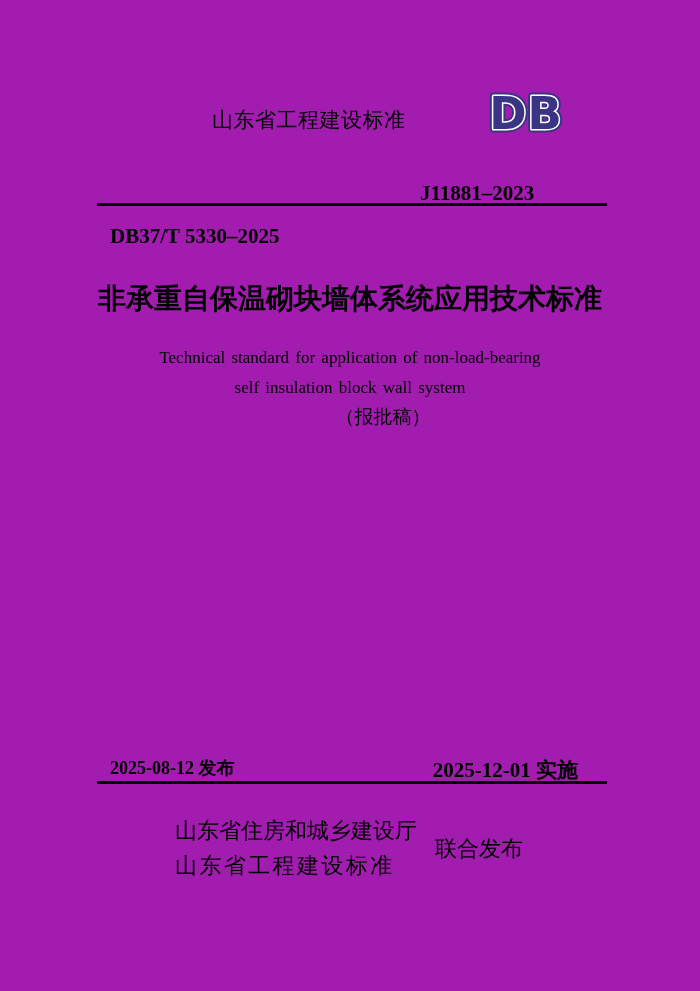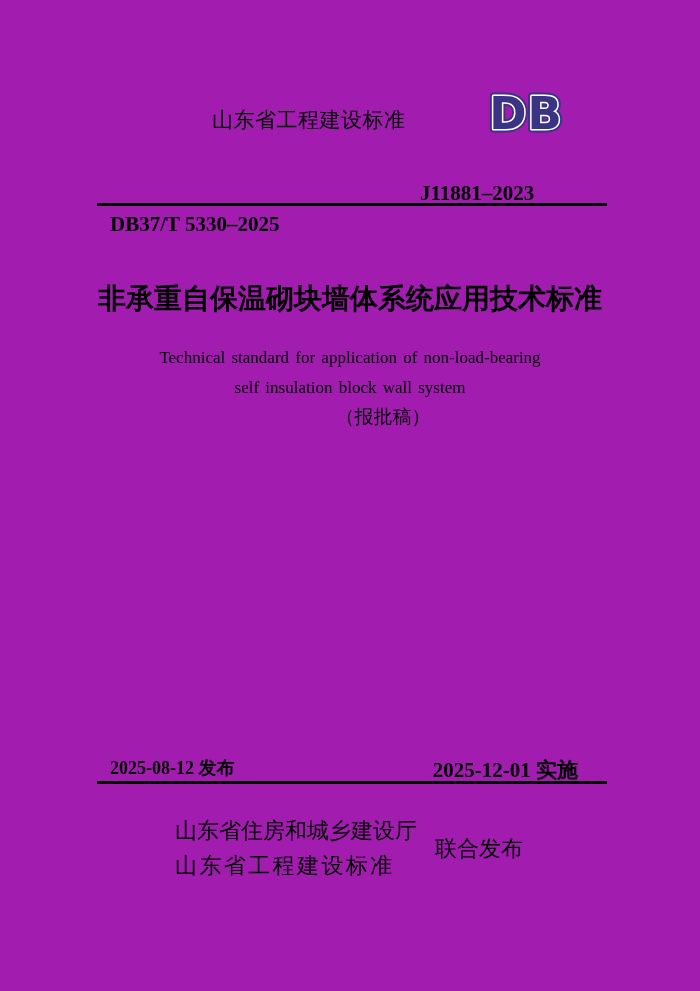--- a/index.html
+++ b/index.html
@@ -25,21 +25,21 @@
   .db-logo { position: absolute; left: 486px; top: 85px; }
   .db-logo text {
     font-family: "DejaVu Sans", "Liberation Sans", sans-serif;
     font-weight: bold; font-size: 45px;
     text-anchor: middle; letter-spacing: 1px;
   }
   .logo-outer { fill: none; stroke: var(--logo-color, #3b3383); stroke-width: 7; stroke-linejoin: round; }
   .logo-inner { fill: none; stroke: #ffffff; stroke-width: 3; stroke-linejoin: round; }
   .logo-core  { fill: var(--logo-color, #3b3383); }
   .code-left {
-    position: absolute; left: 110px; top: 181px;
+    position: absolute; left: 110px; top: 193px;
     font-weight: bold; font-size: 21px; white-space: nowrap; margin-top: 31px;
   }
   .code-right {
     position: absolute; left: 420px; top: 181px;
     font-weight: bold; font-size: 21px; white-space: nowrap;
   }
   .rule {
     position: absolute; left: 97px; width: 510px; height: 3px;
     background: #000;
   }

